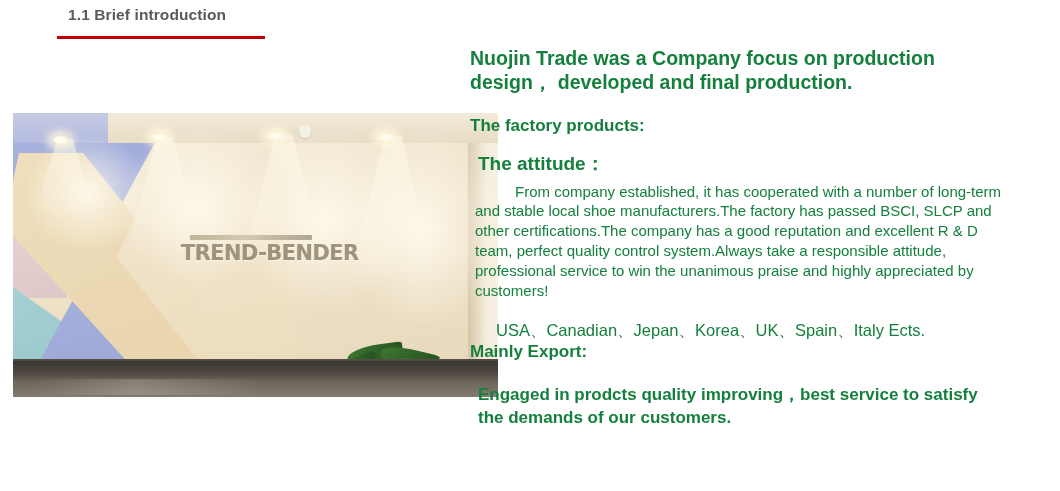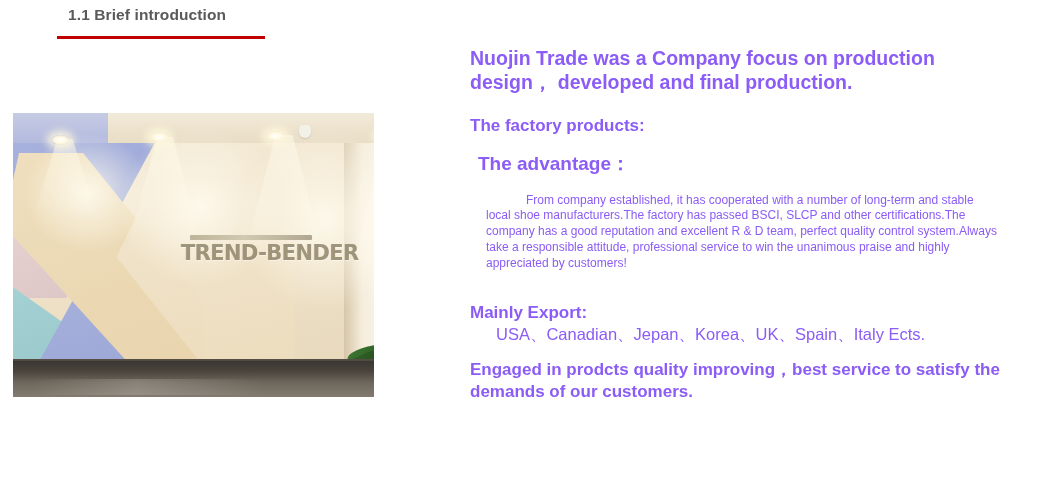--- a/index.html
+++ b/index.html
@@ -34,21 +34,21 @@
     width: 208px;
     height: 3px;
     background: #c00000;
   }
 
   
   #photo {
     position: absolute;
     left: 13px;
     top: 113px;
-    width: 361px;
+    width: 485px;
     height: 284px;
     overflow: hidden;
     background: #d8d5cf;
   }
   .ph-layer { position: absolute; }
 
   
   .ph-ceiling {
     left: 0; top: 0; width: 100%; height: 30px;
     background: linear-gradient(180deg, #f2ead9 0%, #e8dcc4 100%);
@@ -190,21 +190,21 @@
     right: 0; top: 22px; width: 30px; height: 250px;
     background: linear-gradient(90deg, rgba(190,172,140,0.45) 0%, rgba(246,238,222,0.9) 60%, #f7f1e4 100%);
   }
 
   
   #text-column {
     position: absolute;
     left: 470px;
     top: 46px;
     width: 545px;
-    color: #8b5cf6;
+    color: #15803d;
   }
   .blk { margin: 0; }
   .headline {
     font-size: 19.5px;
     font-weight: bold;
     line-height: 1.25;
     margin: 0 0 6px 0;
   }
   .sec-head {
     font-size: 17px;
@@ -219,30 +219,30 @@
     margin: 0;
     padding-left: 8px;
   }
   .sec-body {
     font-size: 16.5px;
     line-height: 1.28;
     margin: 0;
   }
   .sec-body.indent { text-indent: 26px; }
   .para {
-    font-size: 12px;
+    font-size: 15px;
     line-height: 1.33;
-    margin: 16px;
+    margin: 5px;
   }
   .para.indent { text-indent: 40px; }
   .goal-body {
     font-size: 17px;
     font-weight: bold;
     line-height: 1.32;
-    margin: 0;
+    margin: 8px;
   }
   .sp-1 { height: 14px; }
   .sp-2 { height: 15px; }
   .sp-3 { height: 14px; }
   .sp-4 { height: 13px; }
 </style>
 </head>
 <body>
 
 <div id="section-heading">1.1 Brief introduction</div>
@@ -303,23 +303,23 @@
 </div>
 
 <div id="text-column">
 
   <p class="blk headline">Nuojin Trade was a Company focus on production design，  developed and final production.</p>
 
   <div class="sp-1"></div>
   <p class="blk sec-head">The factory products:</p>
 
   <div class="sp-2"></div>
-  <p class="blk sec-head-lg">The advantage：</p>
+  <p class="blk sec-head-lg">The attitude：</p>
   <p class="blk para indent">From company established, it has cooperated with a number of long-term and stable local shoe manufacturers.The factory has passed BSCI, SLCP and other certifications.The company has a good reputation and excellent R &amp; D team, perfect quality control system.Always take a responsible attitude, professional service to win the unanimous praise and highly appreciated by customers!</p>
 
   <div class="sp-3"></div>
+  <p class="blk sec-body indent">USA、Canadian、Jepan、Korea、UK、Spain、Italy Ects.</p>
   <p class="blk sec-head">Mainly Export:</p>
-  <p class="blk sec-body indent">USA、Canadian、Jepan、Korea、UK、Spain、Italy Ects.</p>
 
   <div class="sp-4"></div>
   <p class="blk goal-body">Engaged in prodcts quality improving，best service to satisfy the demands of our customers.</p>
 
 </div>
 
 </body></html>

